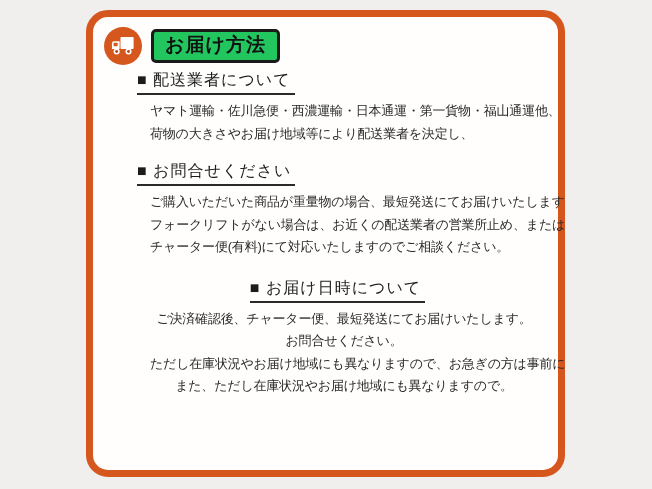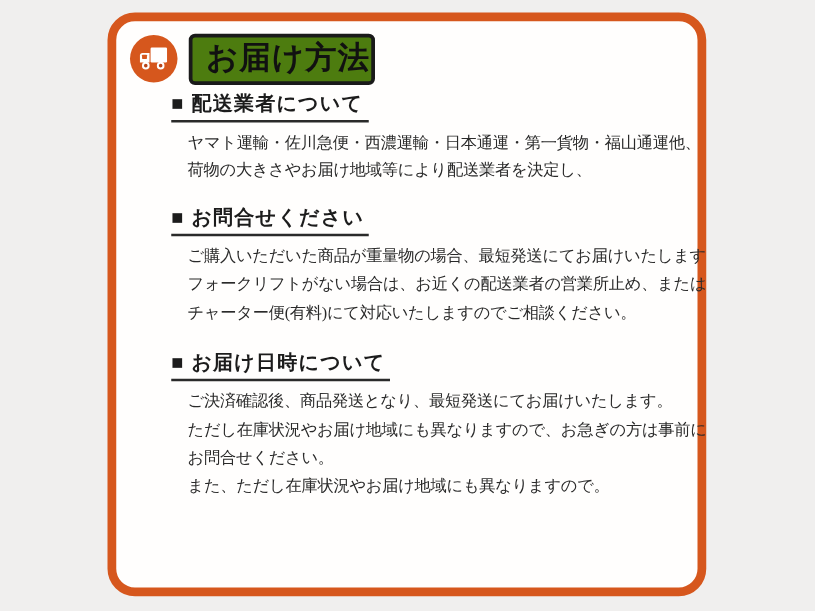--- a/index.html
+++ b/index.html
@@ -37,51 +37,50 @@
     border-radius: 50%;
     background: #d6571d;
     flex: 0 0 auto;
     display: flex;
     align-items: center;
     justify-content: center;
   }
   .title-badge {
     border: 3px solid #1a1a1a;
     border-radius: 5px;
-    background: #4d7c0f;
-    padding: 2px 1px 4px 11px;
-    font-size: 25px;
+    background: #22c55e;
+    padding: 2px 11px 4px 11px;
+    font-size: 19px;
     font-weight: bold;
     color: #111;
     letter-spacing: 1px;
     line-height: 1.15;
     white-space: nowrap;
   }
   .section {
     margin-left: 33px;
     margin-right: 6px;
   }
   .section.s1 { margin-top: 5px; }
   .section.s2 { margin-top: 16px; }
-  .section.s3 { margin-top: 19px; }
+  .section.s3 { margin-top: 19px; text-align: center; }
   .section-heading {
     display: inline-block;
     font-size: 16px;
-    font-weight: bold;
+    font-weight: normal;
     color: #1c1c1c;
     border-bottom: 2px solid #2a2a2a;
     padding-bottom: 2px;
     padding-right: 4px;
     letter-spacing: 1px;
     white-space: nowrap;
   }
   .section-body {
     margin-top: 5px;
     margin-left: 13px;
-    font-family: Liberation Serif, serif;
   }
   .body-line {
     font-size: 13px;
     line-height: 22.5px;
     color: #2a2a2a;
     letter-spacing: -0.2px;
     white-space: nowrap;
   }
 </style>
 </head>
@@ -122,21 +121,21 @@
       <div class="section-body">
         <div class="body-line">ご購入いただいた商品が重量物の場合、最短発送にてお届けいたします</div>
         <div class="body-line">フォークリフトがない場合は、お近くの配送業者の営業所止め、または</div>
         <div class="body-line">チャーター便(有料)にて対応いたしますのでご相談ください。</div>
       </div>
     </div>
 
     <div class="section s3">
       <div class="section-heading">■ お届け日時について</div>
       <div class="section-body">
-        <div class="body-line">ご決済確認後、商品発送となり、最短発送にてお届けいたします。</div>
+        <div class="body-line">ご決済確認後、チャーター便、最短発送にてお届けいたします。</div>
+        <div class="body-line">お問合せください。</div>
         <div class="body-line">ただし在庫状況やお届け地域にも異なりますので、お急ぎの方は事前に</div>
-        <div class="body-line">お問合せください。</div>
         <div class="body-line">また、ただし在庫状況やお届け地域にも異なりますので。</div>
       </div>
     </div>
 
   </div>
 </div>
 
 </body></html>

